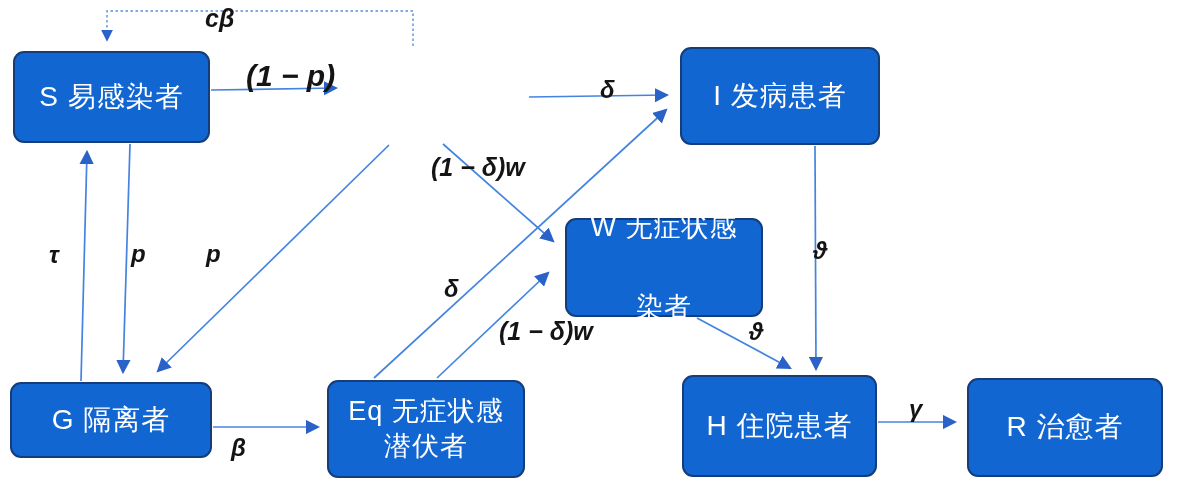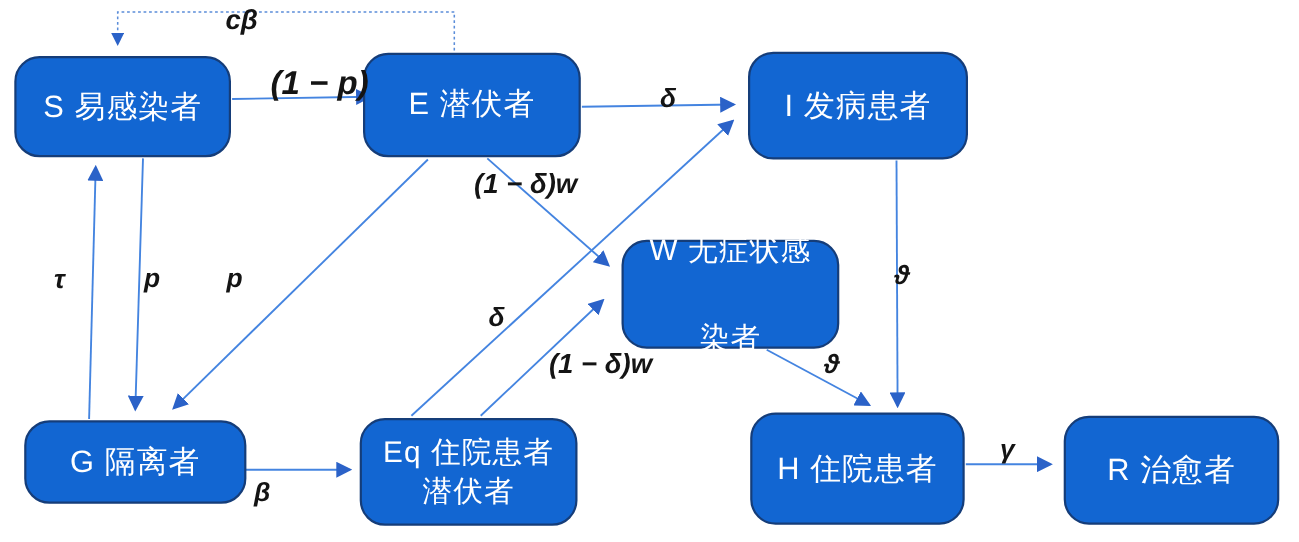--- a/index.html
+++ b/index.html
@@ -21,36 +21,36 @@
     font-family:"Liberation Sans","DejaVu Sans",sans-serif;
   }
   .edges{position:absolute;left:0;top:0;width:1181px;height:493px;}
   .edge{stroke:var(--arrow-line);stroke-width:1.7;fill:none;}
   .edge.dotted{stroke:var(--dotted-line);stroke-width:1.4;stroke-dasharray:2.5 2.5;}
   .ah{fill:var(--arrow-head);}
   .node{
     position:absolute;
     background:var(--node-fill);
     border:2px solid var(--node-border);
-    border-radius:23px;
+    border-radius:11px;
     color:var(--node-text);
     display:flex;flex-direction:column;
     align-items:center;justify-content:center;
     text-align:center;
     font-size:28px;
     line-height:1.3;
     box-sizing:border-box;
     letter-spacing:1px;
   }
   .node.two-line{font-size:27px;}
   .node-s {left:13px; top:51px; width:197px;height:92px;}
   .node-e {left:330px;top:48px; width:198px;height:95px;}
   .node-i {left:680px;top:47px; width:200px;height:98px;}
   .node-w {left:565px;top:218px;width:198px;height:99px;gap:45px;}
-  .node-g {left:10px; top:382px;width:202px;height:76px;margin-left:12px;}
+  .node-g {left:10px; top:382px;width:202px;height:76px;}
   .node-eq{left:327px;top:380px;width:198px;height:98px;}
   .node-h {left:682px;top:375px;width:195px;height:102px;}
   .node-r {left:967px;top:378px;width:196px;height:99px;}
   .elabel{
     position:absolute;
     font-family:Liberation Sans, sans-serif;
     font-style:italic;
     font-weight:600;
     color:var(--label-color);
     font-size:24px;
@@ -106,35 +106,32 @@
     <line class="edge" x1="815" y1="146" x2="816" y2="369" marker-end="url(#ah)"></line>
 
     <line class="edge" x1="697" y1="318" x2="790" y2="368" marker-end="url(#ah)"></line>
 
     <line class="edge" x1="878" y1="422" x2="955" y2="422" marker-end="url(#ah)"></line>
   </svg>
 
   <div class="node node-s">
     <span>S 易感染者</span>
   </div>
-  <div class="node node-e">
-    <span>E 潜伏者</span>
-  </div>
   <div class="node node-i">
     <span>I 发病患者</span>
   </div>
   <div class="node node-w two-line">
     <span>W 无症状感</span>
     <span>染者</span>
   </div>
   <div class="node node-g">
     <span>G 隔离者</span>
   </div>
   <div class="node node-eq two-line">
-    <span>Eq 住院患者</span>
+    <span>Eq 无症状感</span>
     <span>潜伏者</span>
   </div>
   <div class="node node-h">
     <span>H 住院患者</span>
   </div>
   <div class="node node-r">
     <span>R 治愈者</span>
   </div>
 
   <span class="elabel el-cbeta">cβ</span>

